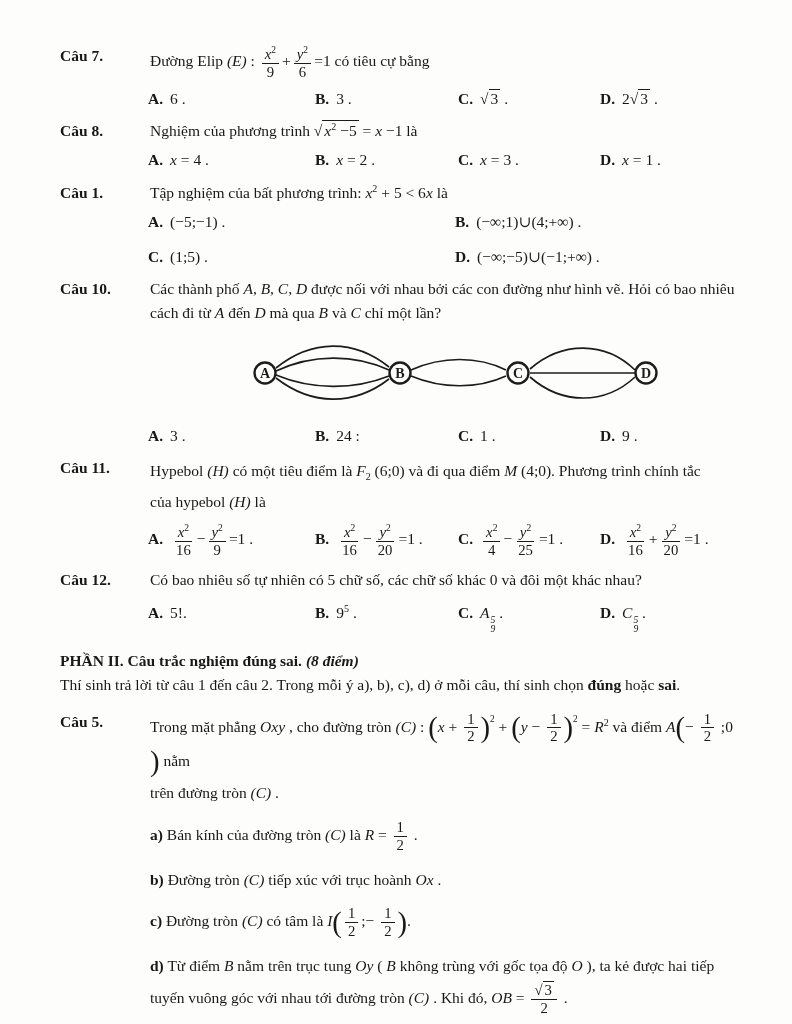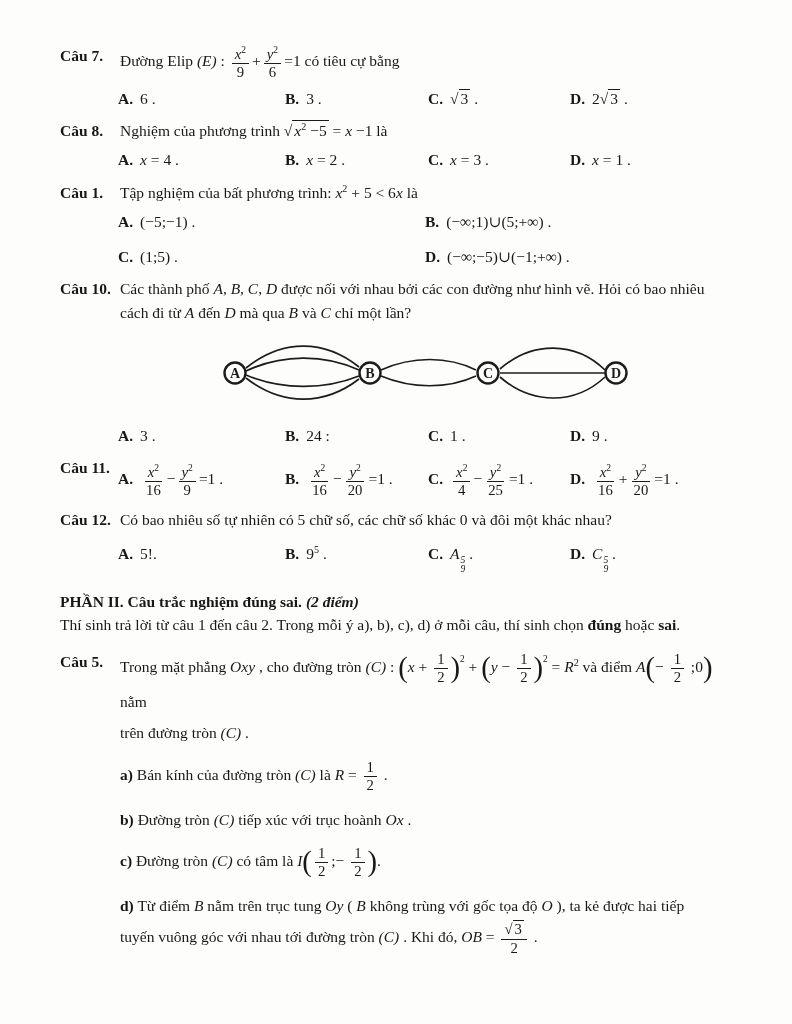--- a/index.html
+++ b/index.html
@@ -3,21 +3,21 @@
 <meta charset="utf-8">
 <style>
   html,body{margin:0;padding:0;background:#ffffff;}
   .page{
     width:792px;height:1024px;box-sizing:border-box;position:relative;
     background:#fdfdfb;color:#181818;
     font-family:"Liberation Serif","DejaVu Serif",serif;
     font-size:15.5px;line-height:1.5;
     padding:44px 54px 0 0;overflow:hidden;
   }
-  .q{display:flex;margin-bottom:9px;}
+  .q{display:flex;margin-bottom:9px;gap:30px;}
   .q-label{flex:0 0 60px;margin-left:60px;font-weight:700;white-space:nowrap;}
   .q-body{flex:1;min-width:0;}
   .stem{margin-bottom:2px;}
   .opts{display:grid;margin-left:-2px;margin-top:6px;align-items:baseline;}
   .opts4{grid-template-columns:167px 143px 142px auto;}
   .opts2{grid-template-columns:307px auto;}
   .opt b{font-weight:700;margin-right:7px;}
   .opt{white-space:nowrap;}
   i{font-style:italic;}
   sup{font-size:0.65em;}
@@ -83,21 +83,21 @@
       </div>
     </div>
   </section>
 
   <section class="q">
     <div class="q-label">Câu 1.</div>
     <div class="q-body">
       <div class="stem">Tập nghiệm của bất phương trình: <i>x</i><sup>2</sup> + 5 &lt; 6<i>x</i> là</div>
       <div class="opts opts2">
         <span class="opt"><b>A.</b><span>(−5;−1) .</span></span>
-        <span class="opt"><b>B.</b><span>(−∞;1)∪(5;+∞) .</span></span>
+        <span class="opt"><b>B.</b><span>(−∞;1)∪(4;+∞) .</span></span>
       </div>
       <div class="opts opts2" style="margin-top:12px;">
         <span class="opt"><b>C.</b><span>(1;5) .</span></span>
         <span class="opt"><b>D.</b><span>(−∞;−5)∪(−1;+∞) .</span></span>
       </div>
     </div>
   </section>
 
   <section class="q">
     <div class="q-label">Câu 10.</div>
@@ -141,20 +141,21 @@
         <span class="opt"><b>B.</b><span>24 :</span></span>
         <span class="opt"><b>C.</b><span>1 .</span></span>
         <span class="opt"><b>D.</b><span>9 .</span></span>
       </div>
     </div>
   </section>
 
   <section class="q">
     <div class="q-label">Câu 11.</div>
     <div class="q-body">
+      <div class="stem" style="line-height:1.9;">Hypebol <i>(H)</i> có một tiêu điểm là <i>F</i><sub>2</sub> (6;0) và đi qua điểm <i>M</i> (4;0). Phương trình chính tắc<br>của hypebol <i>(H)</i> là</div>
       <div class="opts opts4">
         <span class="opt"><b>A.</b><span><span class="fr">
                 <span><i>x</i><sup>2</sup></span>
                 <span>16</span>
               </span>−<span class="fr">
                 <span><i>y</i><sup>2</sup></span>
                 <span>9</span>
               </span>=1 .</span></span>
         <span class="opt"><b>B.</b><span><span class="fr">
                 <span><i>x</i><sup>2</sup></span>
@@ -196,21 +197,21 @@
                 <span>5</span>
                 <span>9</span>
               </span> .</span></span>
       </div>
     </div>
   </section>
 
   <div class="p2">
     <div class="p2-head">
       <span>PHẦN II. Câu trắc nghiệm đúng sai.</span>
-      <span class="pts">(2 điểm)</span>
+      <span class="pts">(8 điểm)</span>
     </div>
     <div>Thí sinh trả lời từ câu 1 đến câu 2. Trong mỗi ý a), b), c), d) ở mỗi câu, thí sinh chọn <b>đúng</b> hoặc <b>sai</b>.</div>
   </div>
 
   <section class="q c1">
     <div class="q-label">Câu 5.</div>
     <div class="q-body">
       <div class="c1-stem">Trong mặt phẳng <i>Oxy</i> , cho đường tròn <i>(C)</i> : <span class="bp">(</span><i>x</i> + <span class="fr">
             <span>1</span>
             <span>2</span>

